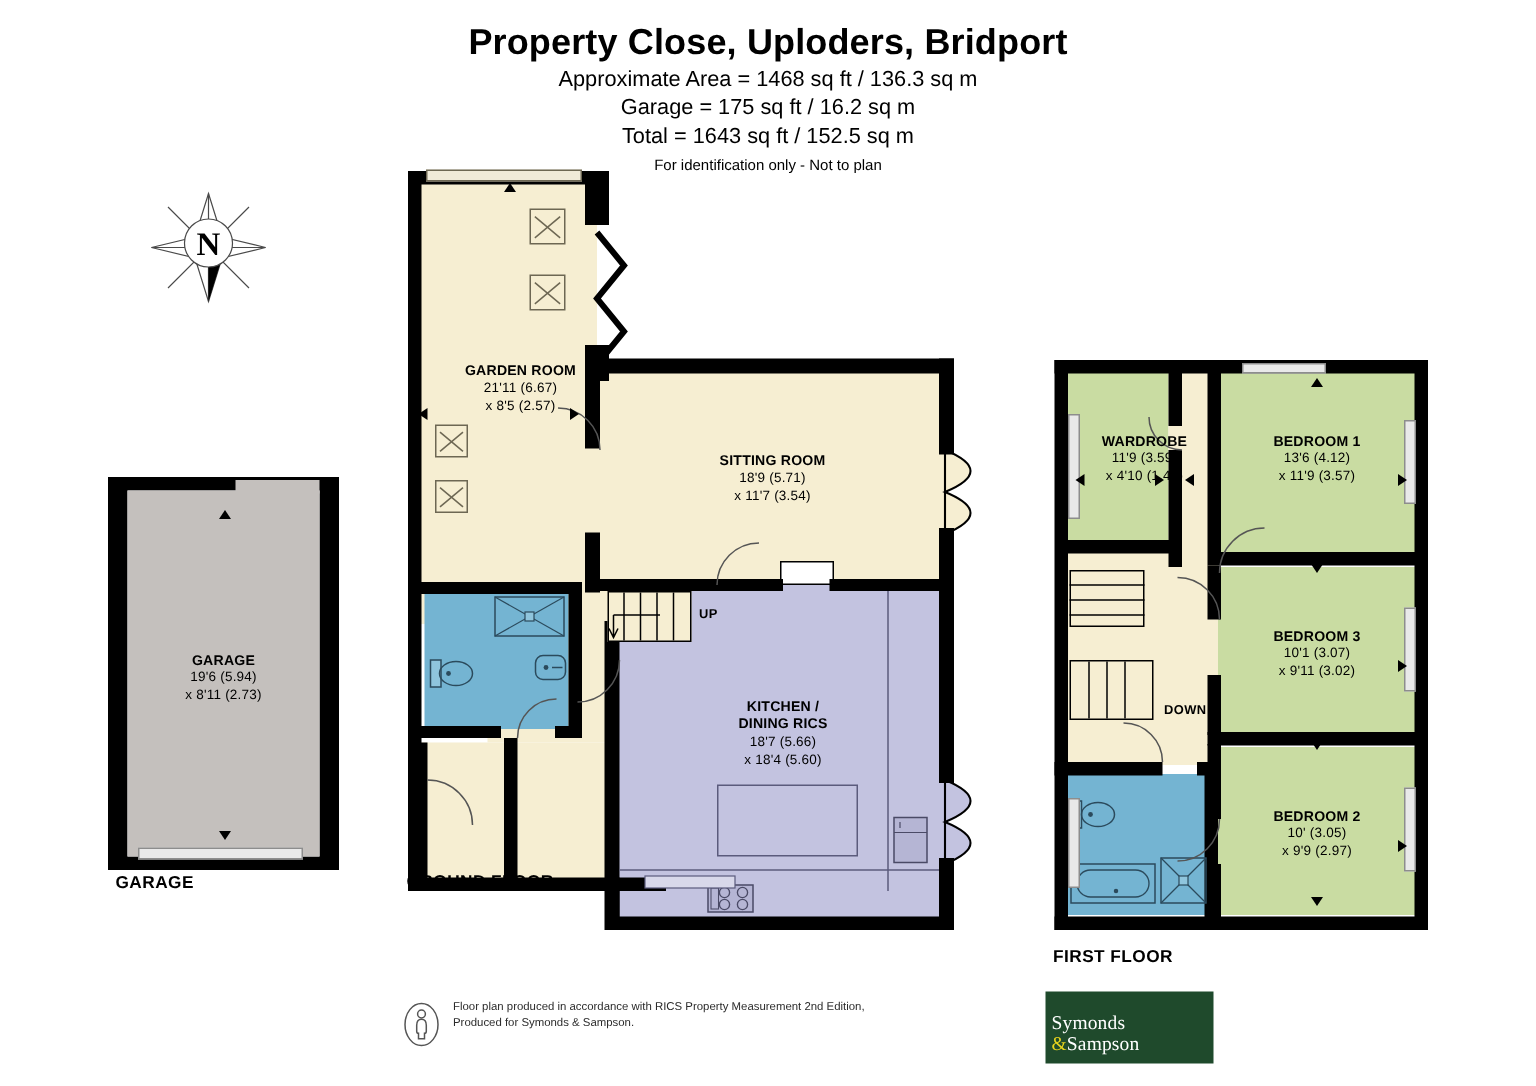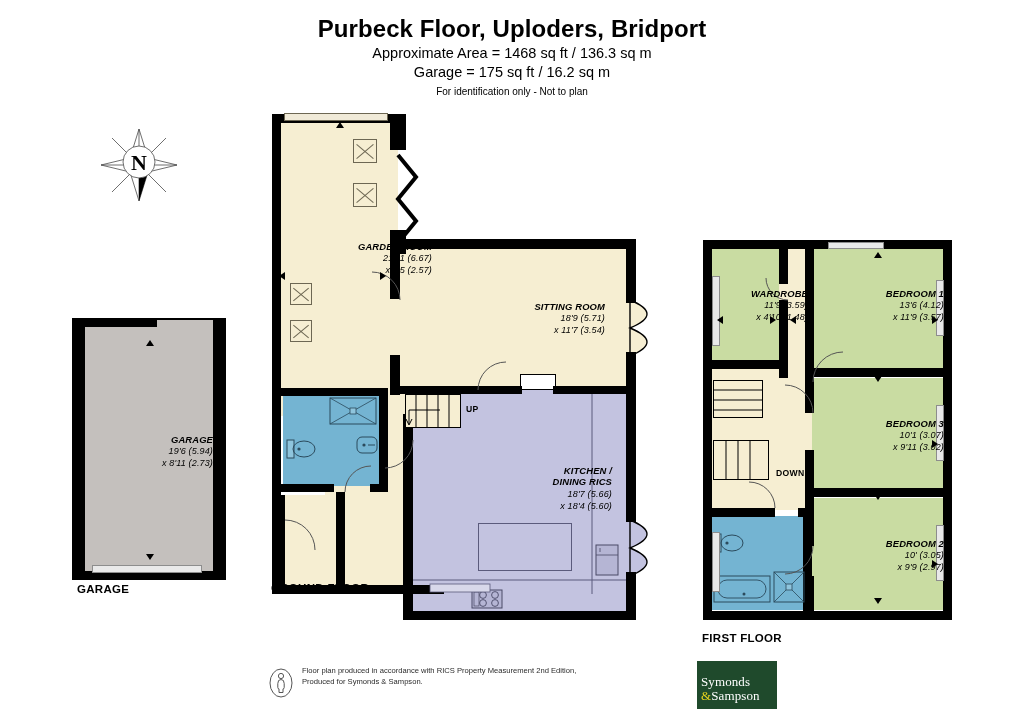--- a/index.html
+++ b/index.html
@@ -61,27 +61,26 @@
   }
   .fill-cream   { background: #f6eed2; }
   .fill-lilac   { background: #c3c3e0; }
   .fill-blue    { background: #74b4d2; }
   .fill-green   { background: #c9dca2; }
   .fill-grey    { background: #c4c0bd; }
 
   
   .room-label {
     position: absolute;
-    text-align: right;
+    text-align: center;
     font-size: 9.4px;
     line-height: 11.4px;
     font-weight: bold;
     white-space: nowrap;
     letter-spacing: .15px;
-    font-style: italic;
   }
   .room-label .dims {
     font-weight: normal;
     font-size: 9px;
     line-height: 11px;
   }
   .floor-caption {
     position: absolute;
     font-size: 11.5px;
     font-weight: bold;
@@ -143,24 +142,25 @@
     font-size: 7.6px;
     line-height: 10.6px;
     color: #2b2b2b;
     white-space: nowrap;
   }
   .footer-text span { display: block; }
   .logo {
     position: absolute;
     left: 697px;
     top: 661px;
-    width: 80px;
+    width: 70px;
     height: 48px;
     background: #1f4a2c;
     color: #ffffff;
+    padding-left: 42px;
   }
   .logo .l1, .logo .l2 {
     position: absolute;
     left: 4px;
     font-family: "Liberation Serif", serif;
     font-size: 13px;
     letter-spacing: .1px;
   }
   .logo .l1 { top: 13px; }
   .logo .l2 { top: 27px; }
@@ -168,23 +168,24 @@
     color: #e8d41d;
     font-family: "Liberation Serif", serif;
   }
 </style>
 </head>
 <body>
 
 <div id="stage">
 
   <div class="title-block">
-    <div class="plan-title">Purbeck Floor, Uploders, Bridport</div>
+    <div class="plan-title">Property Close, Uploders, Bridport</div>
     <div class="area-line">Approximate Area = 1468 sq ft / 136.3 sq m</div>
     <div class="area-line">Garage = 175 sq ft / 16.2 sq m</div>
+    <div class="area-line">Total = 1643 sq ft / 152.5 sq m</div>
     <div class="disclaimer">For identification only - Not to plan</div>
   </div>
 
   <div class="compass">
     <svg width="86" height="78" viewBox="0 0 86 78">
       <g stroke="#4a4a4a" stroke-width="0.8" fill="none">
         <path d="M43 3 L52 32 L81 39 L52 46 L43 75 L34 46 L5 39 L34 32 Z"></path>
         <path d="M43 3 L43 75 M5 39 L81 39 M16 12 L70 66 M70 12 L16 66"></path>
       </g>
       <path d="M43 39 L52 46 L81 39 L52 46 L43 75 Z" fill="#000"></path>

